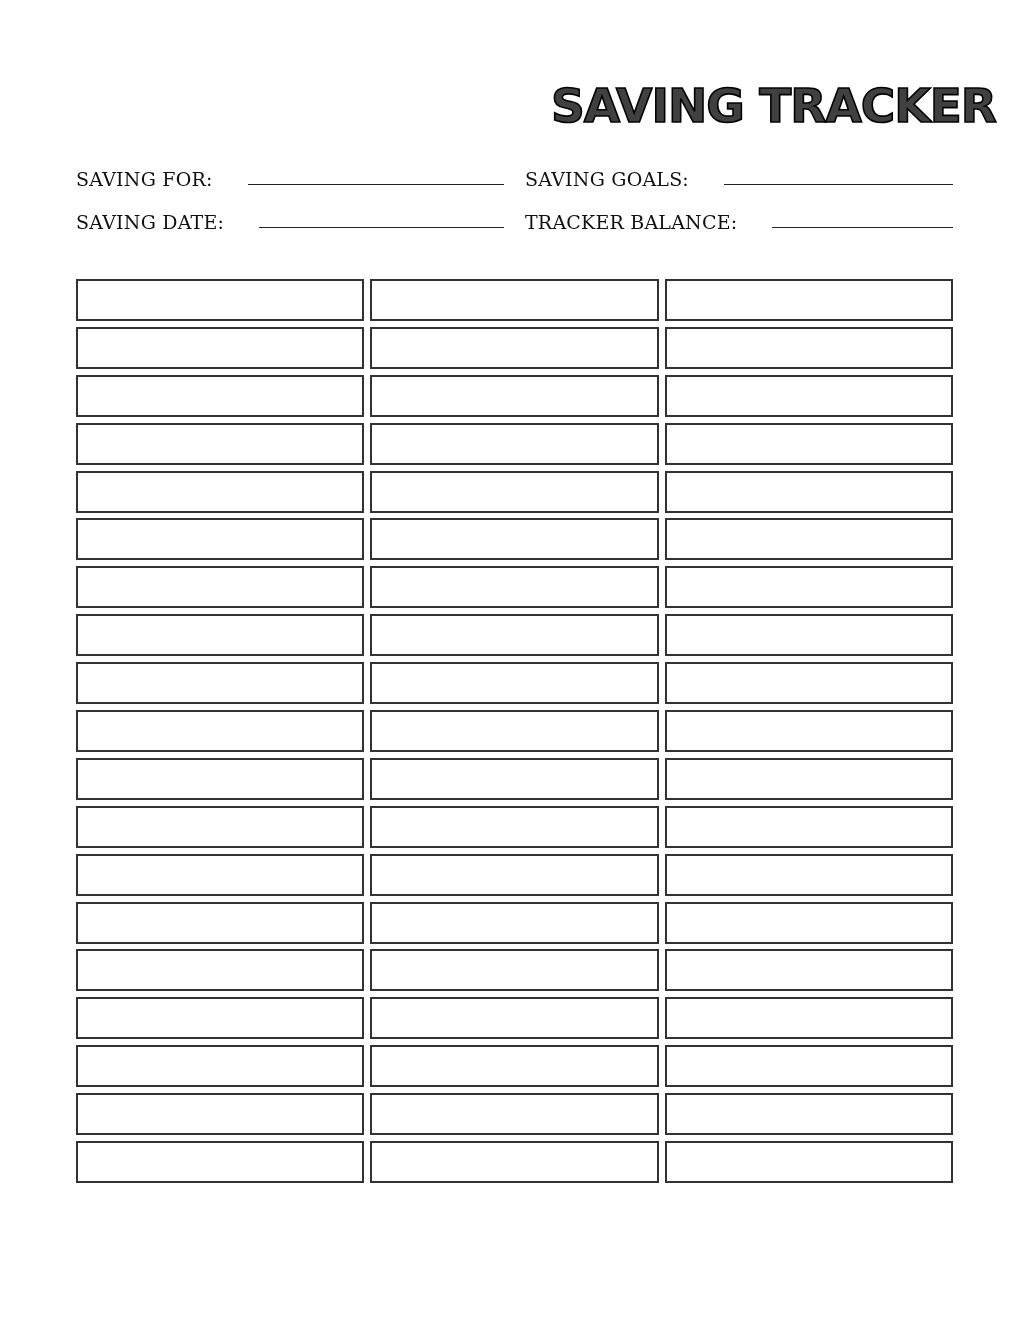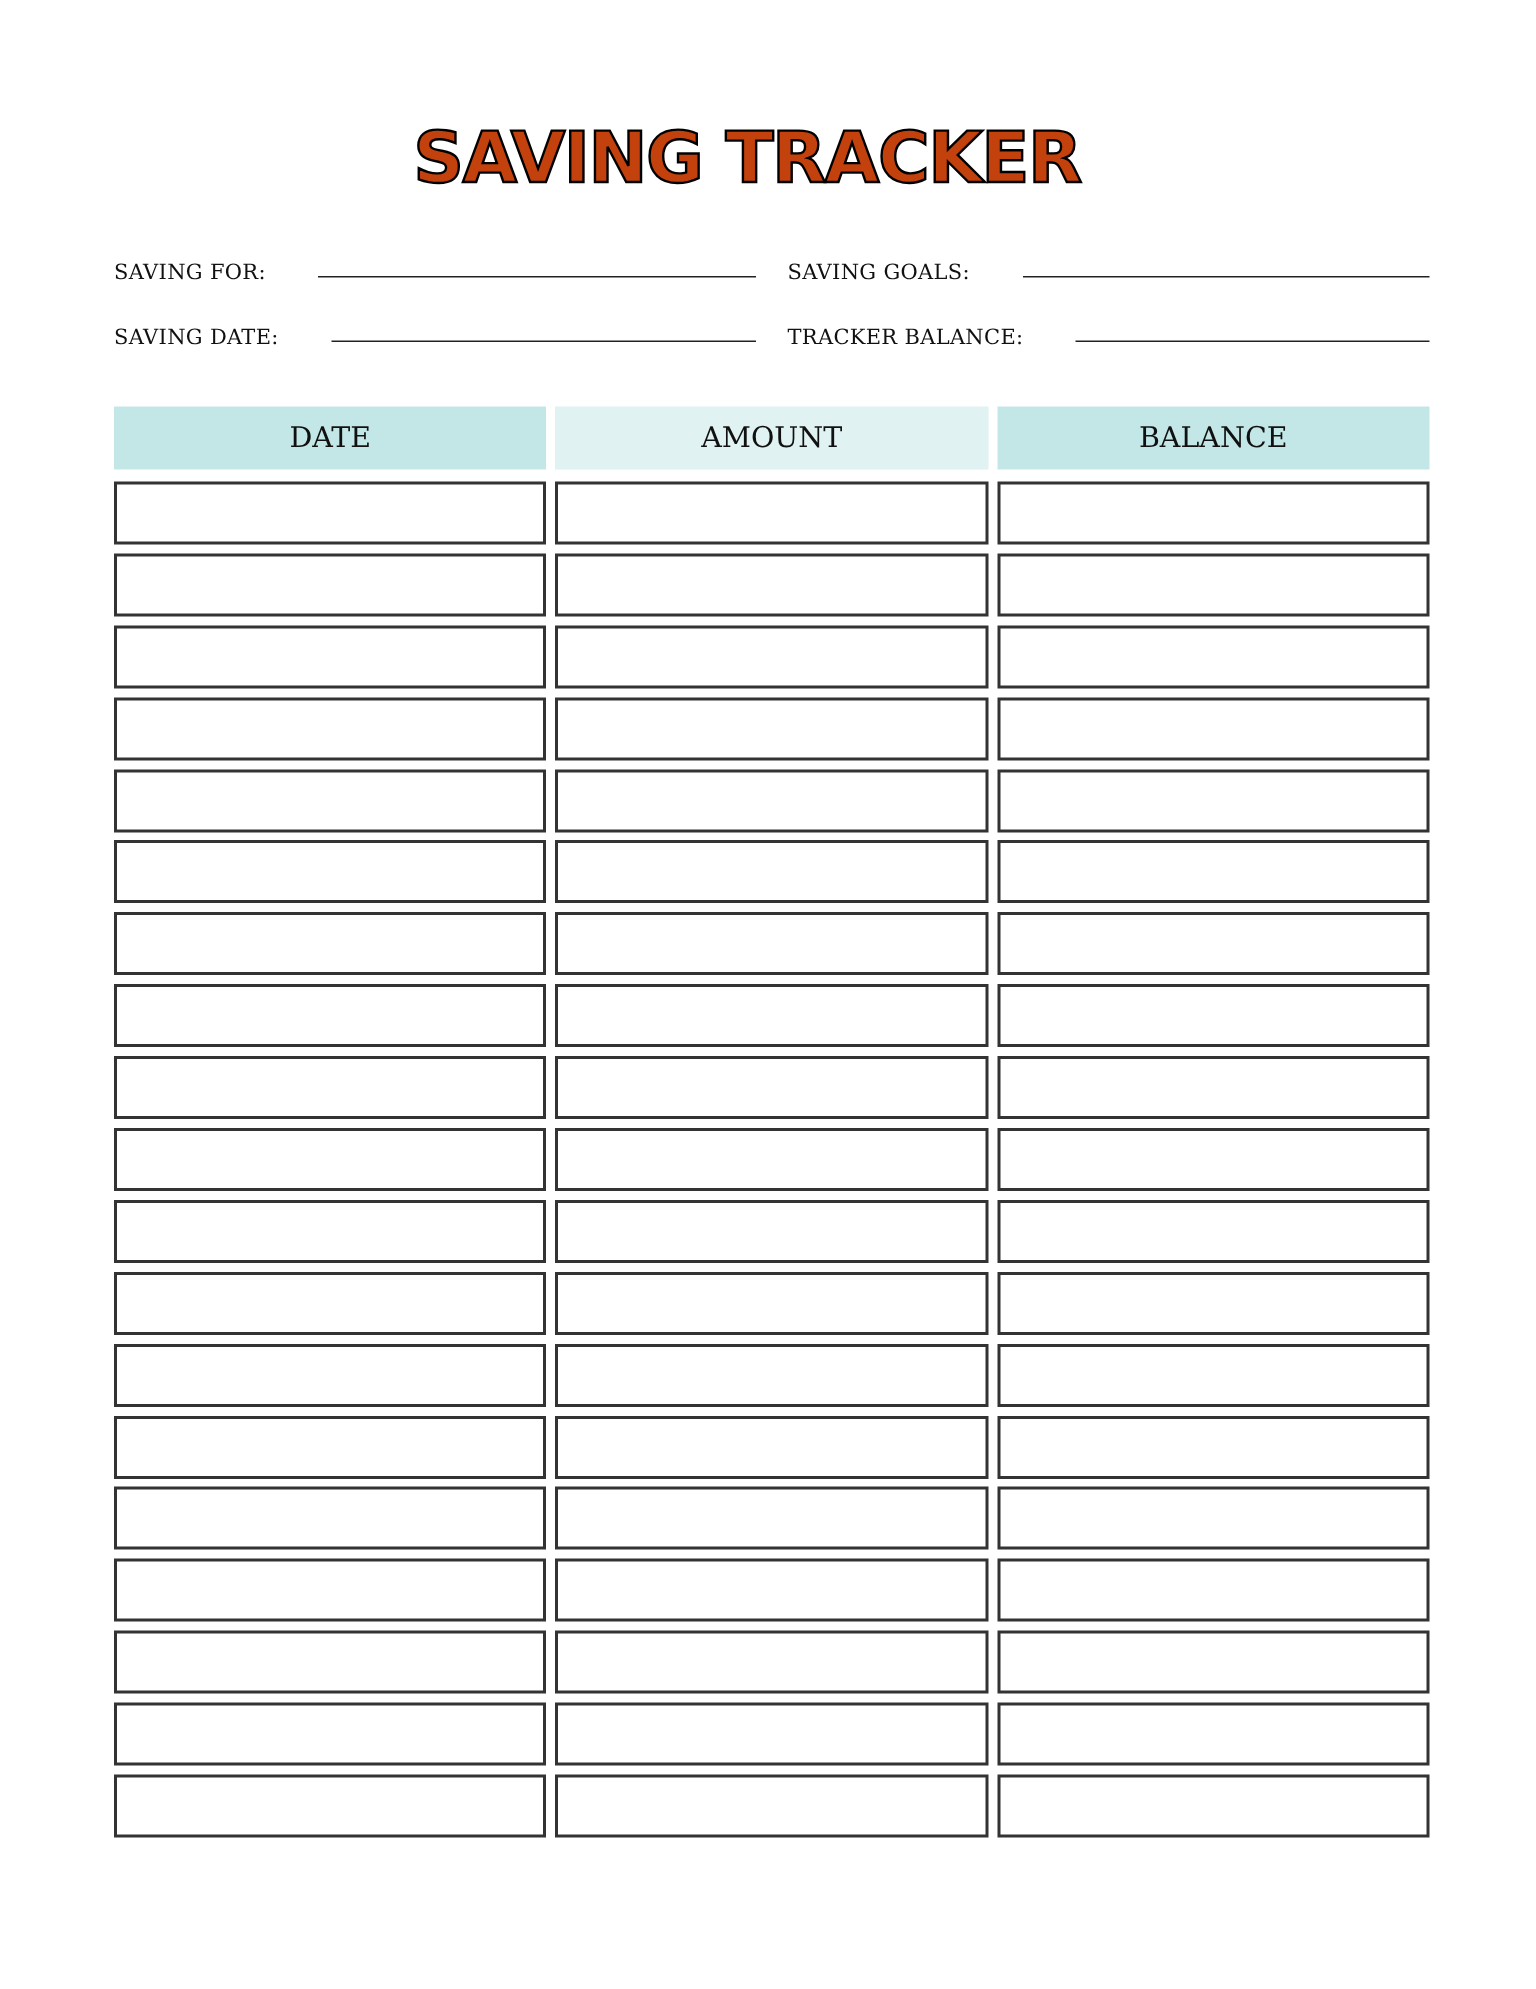--- a/index.html
+++ b/index.html
@@ -1,25 +1,25 @@
 <!DOCTYPE html>
 <html><head>
   <meta charset="utf-8">
   <style>
     html, body { margin: 0; padding: 0; background: #ffffff; }
     body { width: 1024px; height: 1326px; position: relative; overflow: hidden; }
     .title {
-      position: absolute; left: 0; top: 76px; width: 996px; text-align: center;
+      position: absolute; left: 0; top: 76px; width: 996px; text-align: right;
       font-family: "DejaVu Sans", sans-serif; font-weight: 900; font-size: 47px;
-      letter-spacing: -1px; color: #c2410c; line-height: 60px;
+      letter-spacing: -1px; color: #404040; line-height: 60px;
       -webkit-text-stroke: 1.6px #000;
     }
     .field {
       position: absolute; display: flex; align-items: flex-end;
-      font-family: "DejaVu Serif", serif; font-size: 14px; color: #111;
+      font-family: "DejaVu Serif", serif; font-size: 19px; color: #111;
       height: 28px;
       gap: 31px;
     }
     .field .label { white-space: nowrap; letter-spacing: 0.2px; }
     .field .line { flex: 1; border-bottom: 1.5px solid #222; margin-left: 4px; margin-bottom: 5px; }
     .f1 { left: 76px; top: 162px; width: 428px; }
     .f2 { left: 525px; top: 162px; width: 428px; }
     .f3 { left: 76px; top: 205px; width: 428px; }
     .f4 { left: 525px; top: 205px; width: 428px; }
     .table { position: absolute; left: 76px; top: 271px; width: 877px; }
@@ -50,25 +50,20 @@
 <div class="field f3">
   <span class="label">SAVING DATE:</span>
   <span class="line"></span>
 </div>
 <div class="field f4">
   <span class="label">TRACKER BALANCE:</span>
   <span class="line"></span>
 </div>
 
 <div class="table">
-  <div class="hdr">
-    <div class="hcell" style="background: rgb(195, 231, 231);">DATE</div>
-    <div class="hcell" style="background: rgb(224, 242, 242);">AMOUNT</div>
-    <div class="hcell" style="background: rgb(195, 231, 231);">BALANCE</div>
-  </div>
   <div class="rows" id="rows">
       <div class="row">
         <div class="cell"></div>
         <div class="cell"></div>
         <div class="cell"></div>
       </div>
       <div class="row">
         <div class="cell"></div>
         <div class="cell"></div>
         <div class="cell"></div>

